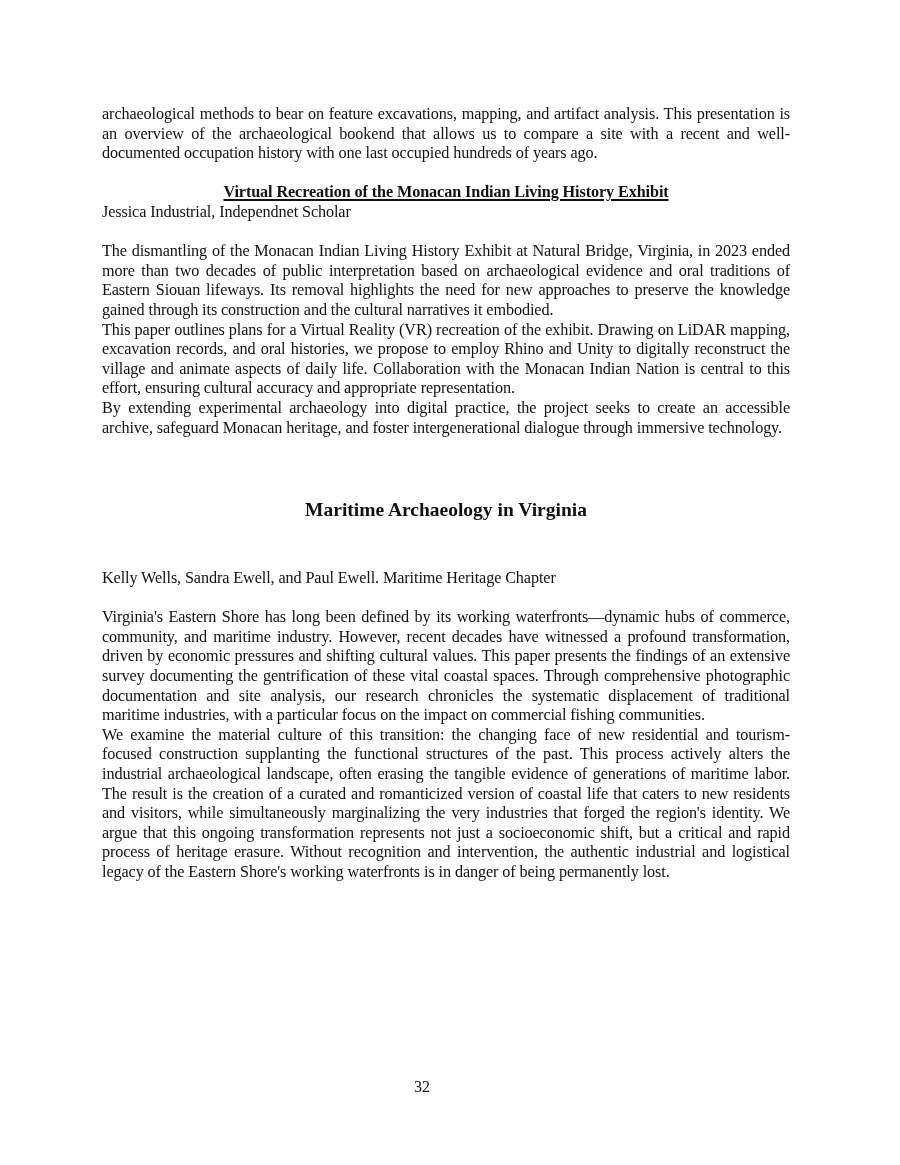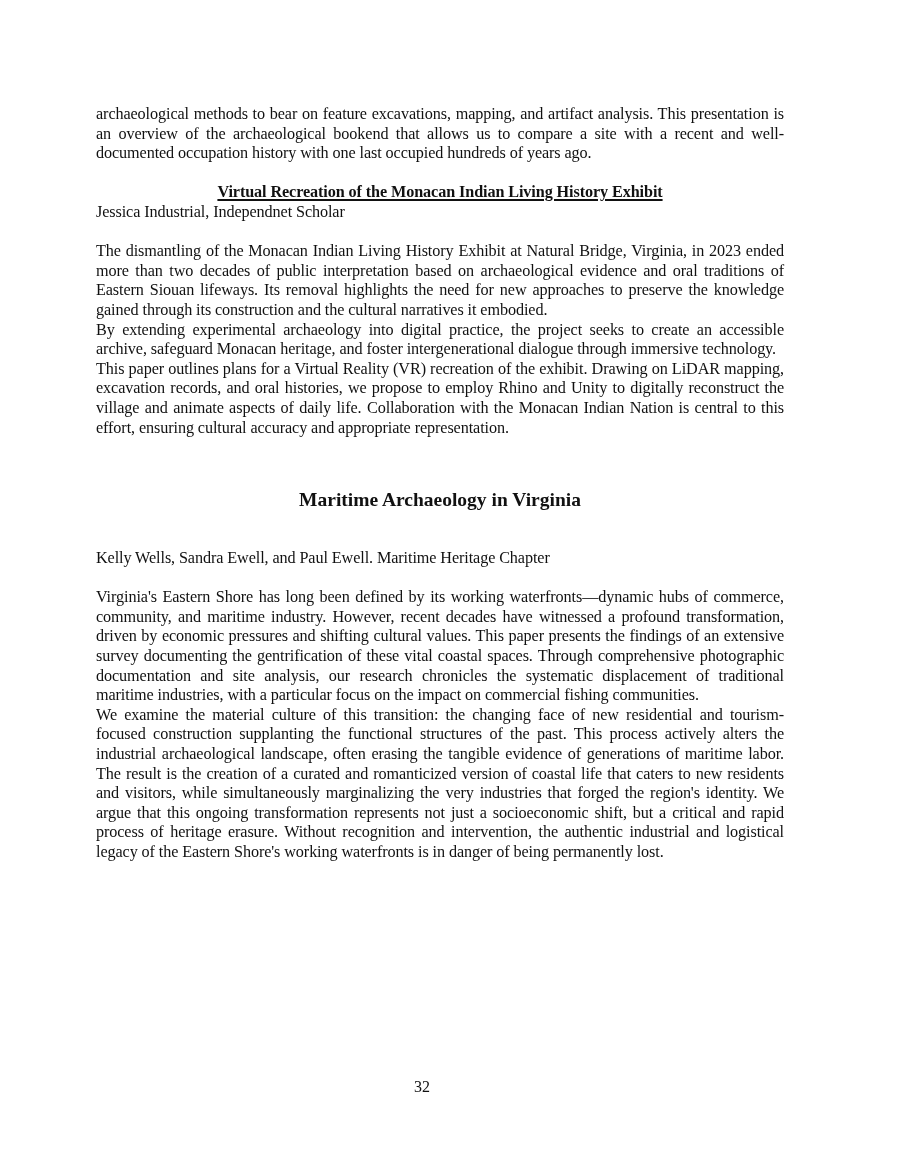--- a/index.html
+++ b/index.html
@@ -10,21 +10,21 @@
     body {
       width: 900px;
       height: 1165px;
       position: relative;
       overflow: hidden;
       font-family: "Liberation Serif", "DejaVu Serif", serif;
       color: #111111;
     }
     .page {
       position: absolute;
-      left: 96px;
+      left: 102px;
       top: 105px;
       width: 688px;
     }
     p {
       margin: 0;
       font-size: 16.2px;
       line-height: 19.6px;
       text-align: justify;
       letter-spacing: -0.1px;
     }
@@ -35,21 +35,21 @@
       text-underline-offset: 2px;
       text-decoration-thickness: 1.5px;
       text-align: center;
     }
     .authors { text-align: left; }
     .section-heading {
       text-align: center;
       font-weight: bold;
       font-size: 19.5px;
       line-height: 24px;
-      margin: 0;
+      margin: 10px;
     }
     .page-number {
       position: absolute;
       left: 0;
       width: 844px;
       top: 1077px;
       text-align: center;
       font-size: 16px;
       line-height: 20px;
     }
@@ -60,22 +60,22 @@
 <div class="page">
   <p>archaeological methods to bear on feature excavations, mapping, and artifact analysis.  This presentation is an overview of the archaeological bookend that allows us to compare a site with a recent and well-documented occupation history with one last occupied hundreds of years ago.</p>
 
   <div class="gap"></div>
 
   <section>
     <p class="paper-title">Virtual Recreation of the Monacan Indian Living History Exhibit</p>
     <p class="authors">Jessica Industrial, Independnet Scholar</p>
     <div class="gap"></div>
     <p>The dismantling of the Monacan Indian Living History Exhibit at Natural Bridge, Virginia, in 2023 ended more than two decades of public interpretation based on archaeological evidence and oral traditions of Eastern Siouan lifeways. Its removal highlights the need for new approaches to preserve the knowledge gained through its construction and the cultural narratives it embodied.</p>
+    <p>This paper outlines plans for a Virtual Reality (VR) recreation of the exhibit. Drawing on LiDAR mapping, excavation records, and oral histories, we propose to employ Rhino and Unity to digitally reconstruct the village and animate aspects of daily life. Collaboration with the Monacan Indian Nation is central to this effort, ensuring cultural accuracy and appropriate representation.</p>
     <p>By extending experimental archaeology into digital practice, the project seeks to create an accessible archive, safeguard Monacan heritage, and foster intergenerational dialogue through immersive technology.</p>
-    <p>This paper outlines plans for a Virtual Reality (VR) recreation of the exhibit. Drawing on LiDAR mapping, excavation records, and oral histories, we propose to employ Rhino and Unity to digitally reconstruct the village and animate aspects of daily life. Collaboration with the Monacan Indian Nation is central to this effort, ensuring cultural accuracy and appropriate representation.</p>
   </section>
 
   <div style="height:50px"></div>
 
   <h2 class="section-heading">Maritime Archaeology in Virginia</h2>
 
   <div style="height:37px"></div>
 
   <section>
     <p class="authors">Kelly Wells, Sandra Ewell, and Paul Ewell. Maritime Heritage Chapter</p>

